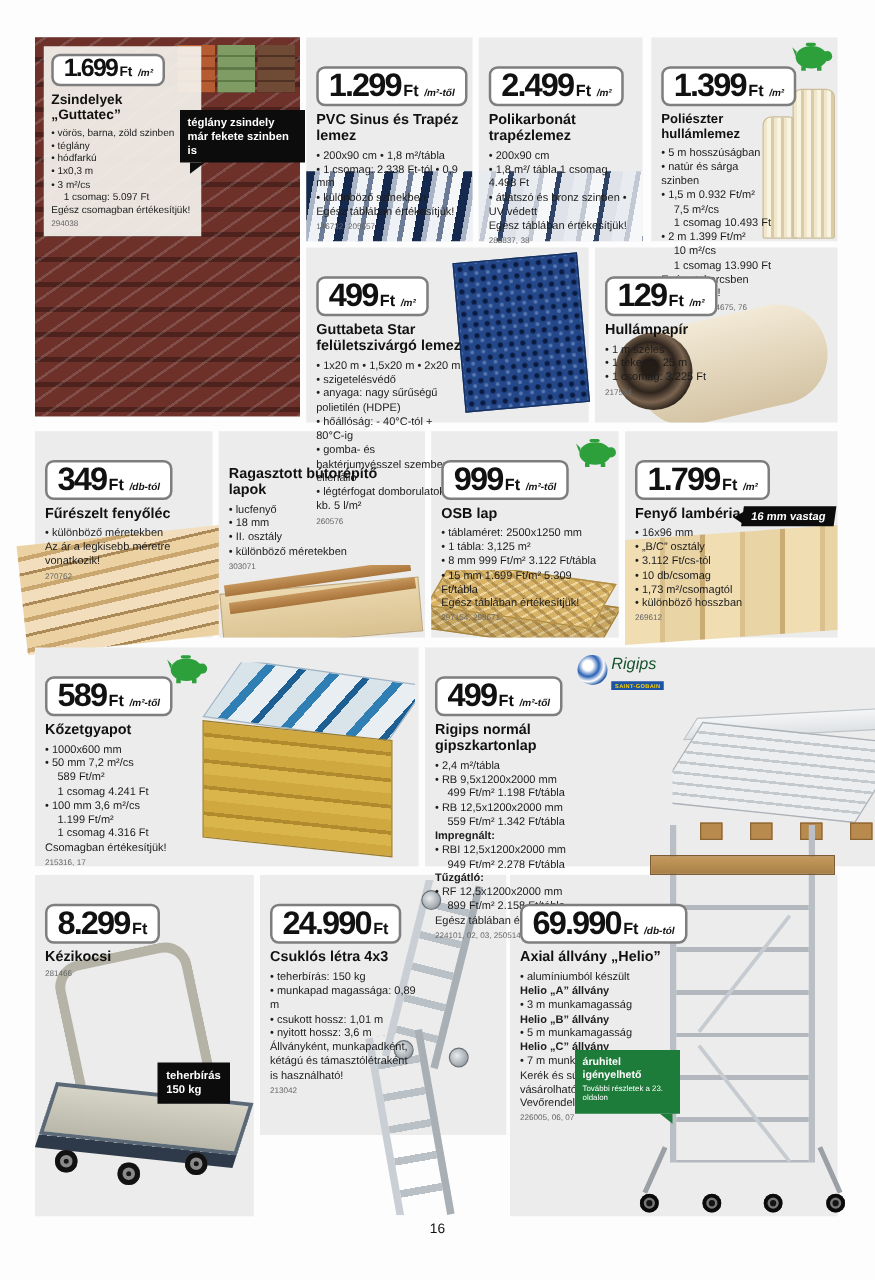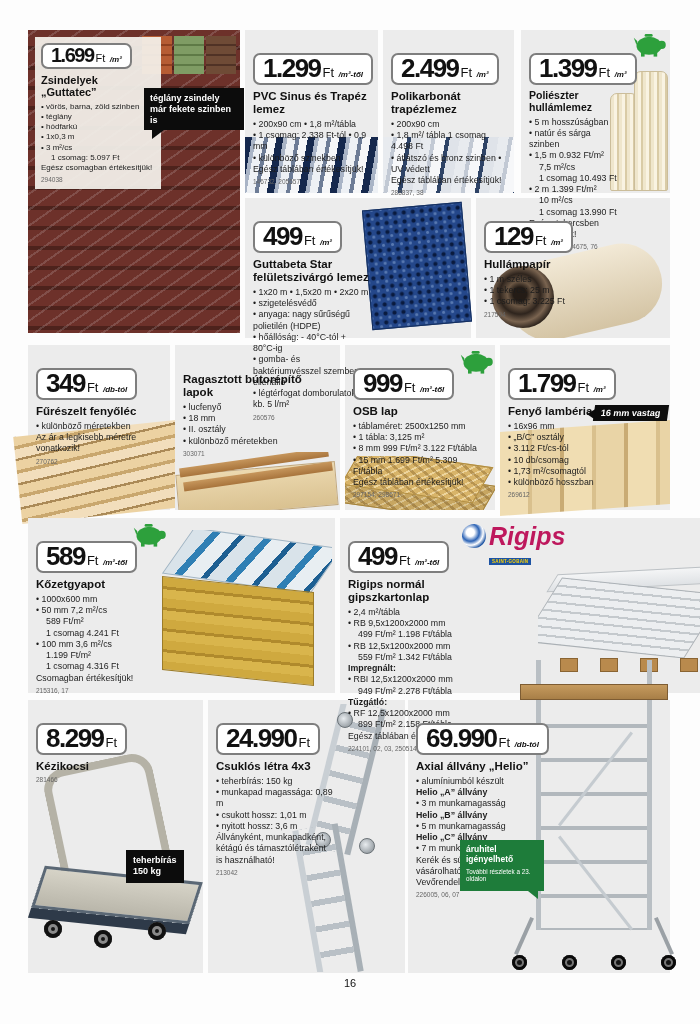--- a/index.html
+++ b/index.html
@@ -4,21 +4,21 @@
 <style>
   html,body{margin:0;padding:0;background:#fff;}
   .page{position:relative;width:700px;height:1024px;background:#fdfdfd;
         font-family:"Liberation Sans",sans-serif;overflow:hidden;color:#111;}
   .cell{position:absolute;background:#ececec;}
   .pad{position:relative;padding:23px 8px 6px;box-sizing:border-box;height:100%;}
   
   .pricebox{display:inline-block;background:#fff;border:2px solid #7e7e7e;border-radius:7px;
             padding:0 8px 2px;white-space:nowrap;line-height:1;position:relative;z-index:3;}
   .pnum{font-weight:bold;font-size:26px;letter-spacing:-1.5px;}
-  .pft{font-weight:normal;font-size:13px;margin-left:2px;}
+  .pft{font-weight:bold;font-size:13px;margin-left:2px;}
   .punit{font-weight:bold;font-style:italic;font-size:8px;}
   .pricebox.small .pnum{font-size:20px;}
   .pricebox.small .pft{font-size:11px;}
   .ptitle{font-weight:bold;font-size:11.5px;line-height:1.12;margin:5px 0 3px;position:relative;z-index:3;}
   .lines{position:relative;z-index:3;}
   .ln{font-size:8.8px;line-height:1.28;color:#1c1c1c;}
   .ln.bu::before{content:"• ";}
   .ln.sub{padding-left:10px;}
   .ln.bold{font-weight:bold;}
   .code{font-size:6.5px;color:#666;margin-top:3px;position:relative;z-index:3;}
@@ -36,21 +36,21 @@
   
   .credit-badge{position:absolute;background:#1e7c3a;color:#fff;padding:5px 6px 8px;z-index:6;width:72px;}
   .cb1{font-weight:bold;font-size:8.5px;line-height:1.15;}
   .cb2{font-size:6.3px;margin-top:3px;line-height:1.2;}
   .credit-badge::after{content:"";position:absolute;right:6px;bottom:-8px;border-right:10px solid #1e7c3a;
                   border-bottom:8px solid transparent;}
   
   .rigips-logo{position:absolute;z-index:4;display:flex;align-items:flex-start;}
   .rg-ball{width:24px;height:24px;border-radius:50%;margin-right:3px;
            background:radial-gradient(circle at 35% 35%, #fff 18%, #2c63b5 40%, #fff 58%, #1c53a3 75%);}
-  .rg-text{font-size:25px;font-weight:bold;font-style:italic;color:#be185d;line-height:1;}
+  .rg-text{font-size:13px;font-weight:normal;font-style:italic;color:#14532d;line-height:1;}
   .rg-sub{background:#1c53a3;color:#ffd400;font-size:4.5px;font-weight:bold;padding:1px 3px;
           display:inline-block;margin-top:1px;letter-spacing:.3px;}
   
   .pagenum{position:absolute;left:0;right:0;top:977px;text-align:center;font-weight:normal;font-size:11px;}
   
   .photo{position:absolute;overflow:hidden;}
   .photo-shingle{inset:0;background:
      repeating-linear-gradient(-35deg, rgba(235,235,240,.16) 0 2px, rgba(0,0,0,0) 2px 13px),
      repeating-linear-gradient(180deg,#6d312a 0 16px,#4d221c 16px 20px),#5c291f;}
   .swatch{position:absolute;width:30px;height:38px;top:6px;}
@@ -450,21 +450,21 @@
         <div class="tr-wheel" style="left:66px;top:178px"></div>
         <div class="tr-wheel" style="left:120px;top:170px"></div>
       </div>
       <div class="bbadge trolley-badge" style="left:98px;top:150px">
         <div>teherbírás</div>
         <div>150 kg</div>
       </div>
     </div>
   </div>
 
-  <div class="cell" style="left:208px;top:700px;width:197px;height:273px">
+  <div class="cell" style="left:208px;top:700px;width:197px;height:208px">
     <div class="pad">
       <div class="pricebox">
         <span class="pnum">24.990</span><span class="pft">Ft</span>
       </div>
       <div style="width:118px">
         <div class="ptitle">Csuklós létra 4x3</div>
         <div class="lines">
             <div class="ln bu">teherbírás: 150 kg</div>
             <div class="ln bu">munkapad magassága: 0,89 m</div>
             <div class="ln bu">csukott hossz: 1,01 m</div>

